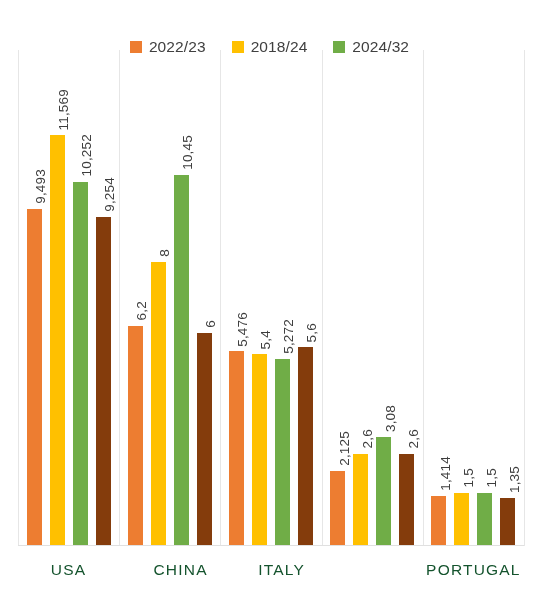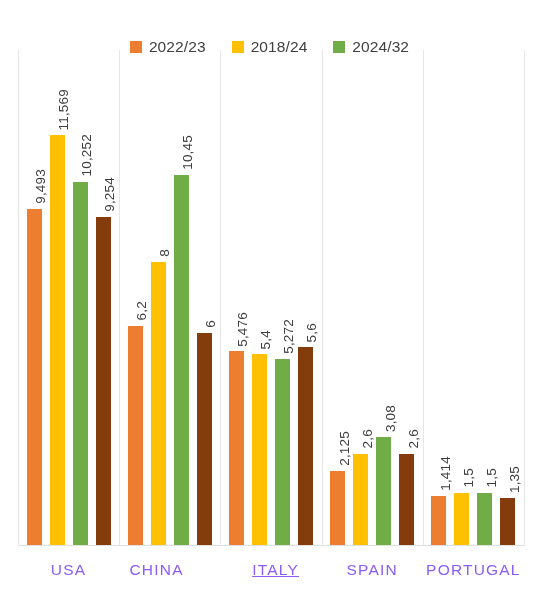--- a/index.html
+++ b/index.html
@@ -118,21 +118,21 @@
     top: 555px;
     width: 506px;
     height: 36px;
   }
   .cat-label {
     position: absolute;
     top: 6px;
     text-align: center;
     font-size: 15.5px;
     letter-spacing: 1.2px;
-    color: #8b5cf6;
+    color: #14532d;
     white-space: nowrap;
   }
 </style>
 </head>
 <body>
 
 <div id="chart-root">
 
   <div id="legend">
       <div class="legend-item">
@@ -245,19 +245,18 @@
           <div class="label-rot" style="bottom: 52.9601px;">1,35</div>
           <div class="bar" title="2025/26 PORTUGAL: 1,35" style="height: 47.9601px; background: rgb(132, 60, 12);"></div>
         </div>
       </div>
     </div>
 
   <div id="baseline"></div>
 
   <div id="categories">
       <div class="cat-label" style="left: 0px; width: 101.2px;">USA</div>
-      <div class="cat-label" style="left: 88px; width: 101.2px;">CHINA</div>
-      <div class="cat-label" style="left: 207px; width: 101.2px; text-decoration: underline;">ITALY</div>
-      <div class="cat-label" style="left: 303.6px; width: 101.2px;">SPAIN</div>
+      <div class="cat-label" style="left: 112px; width: 101.2px;">CHINA</div>
+      <div class="cat-label" style="left: 213px; width: 101.2px;">ITALY</div>
       <div class="cat-label" style="left: 404.8px; width: 101.2px;">PORTUGAL</div>
     </div>
 
 </div>
 
 </body></html>

